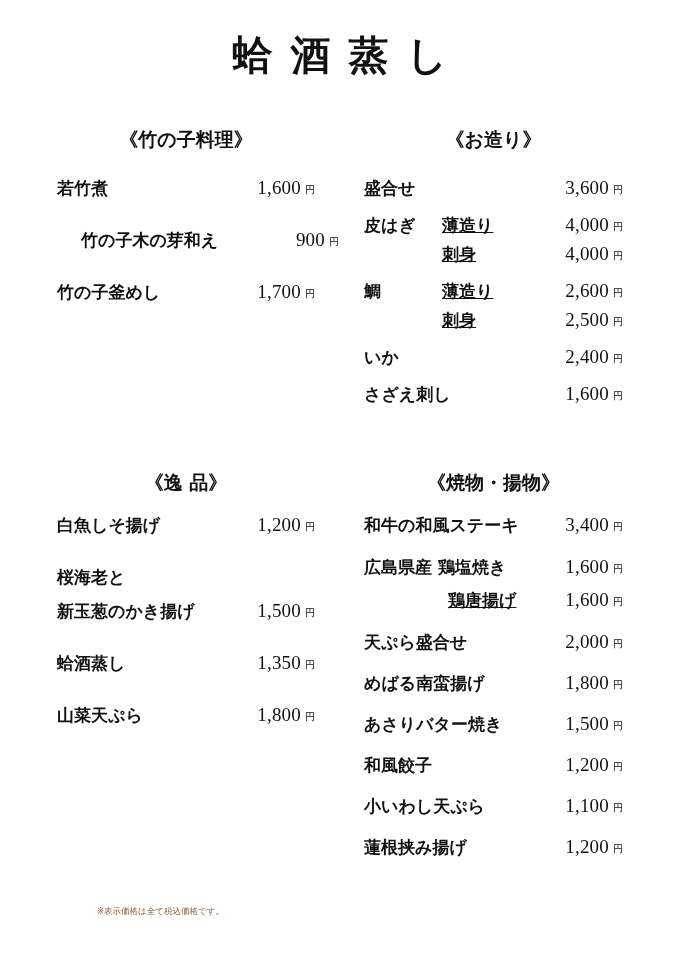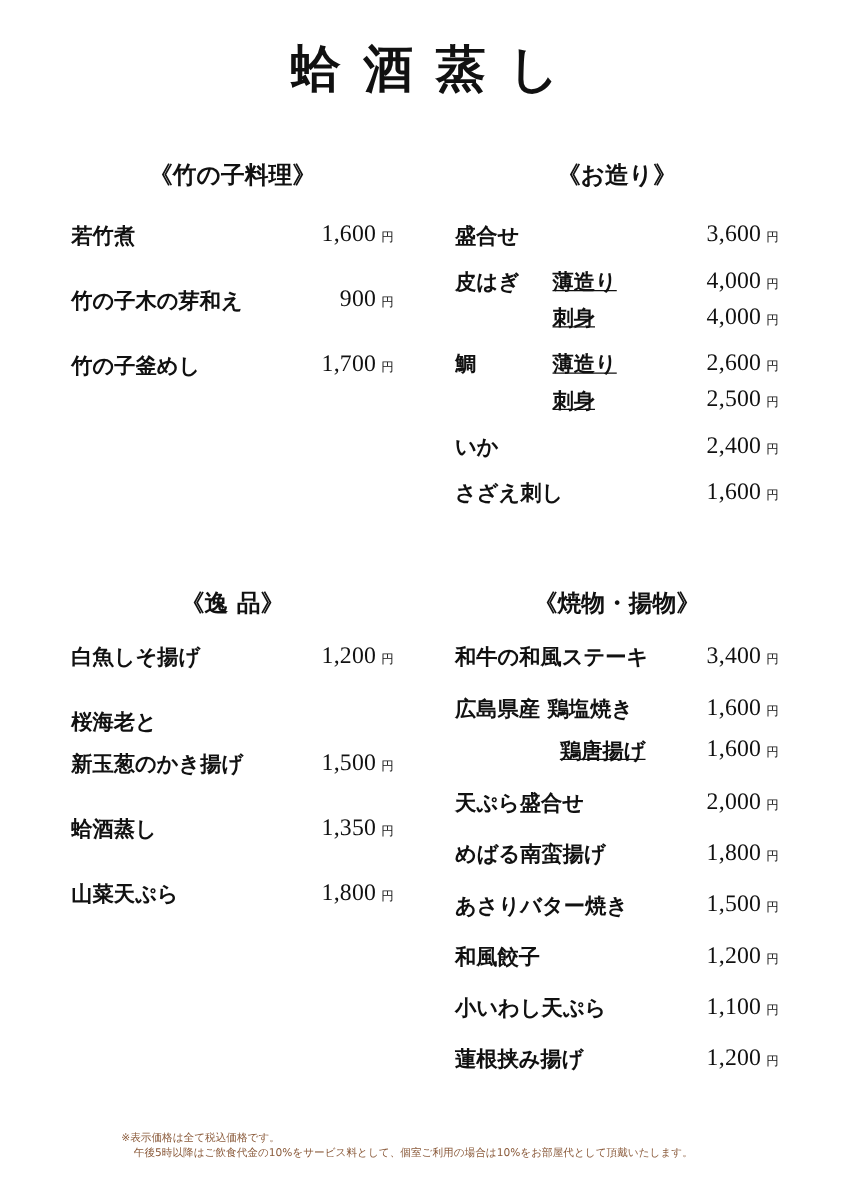--- a/index.html
+++ b/index.html
@@ -49,21 +49,21 @@
 
   <div class="title">蛤酒蒸し</div>
 
   <div class="section col-left" style="top:125px; height:190px;">
     <div class="section-header" style="top:2px;">《竹の子料理》</div>
     <div class="row" style="top:52px;">
       <span class="name">若竹煮</span>
       <span class="price">1,600</span>
       <span class="yen">円</span>
     </div>
-    <div class="row" style="top:104px;">
+    <div class="row" style="top:104px;margin-left:24px;">
       <span class="name">竹の子木の芽和え</span>
       <span class="price">900</span>
       <span class="yen">円</span>
     </div>
     <div class="row" style="top:156px;">
       <span class="name">竹の子釜めし</span>
       <span class="price">1,700</span>
       <span class="yen">円</span>
     </div>
   </div>
@@ -180,16 +180,15 @@
     </div>
     <div class="row" style="top:368px;">
       <span class="name">蓮根挟み揚げ</span>
       <span class="price">1,200</span>
       <span class="yen">円</span>
     </div>
   </div>
 
   <div class="footnote">
     <div>※表示価格は全て税込価格です。</div>
-    <div class="line2">午後5時以降はご飲食代金の10%をサービス料として、個室ご利用の場合は10%をお部屋代として頂戴いたします。</div>
   </div>
 
 </div>
 
 </body></html>

